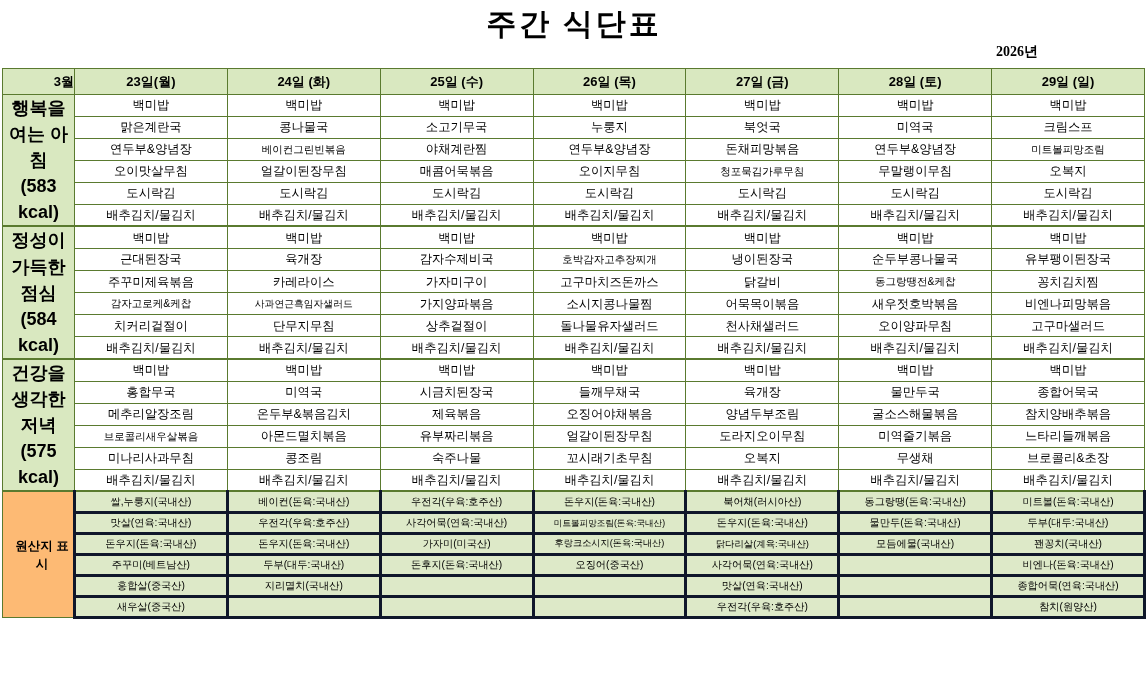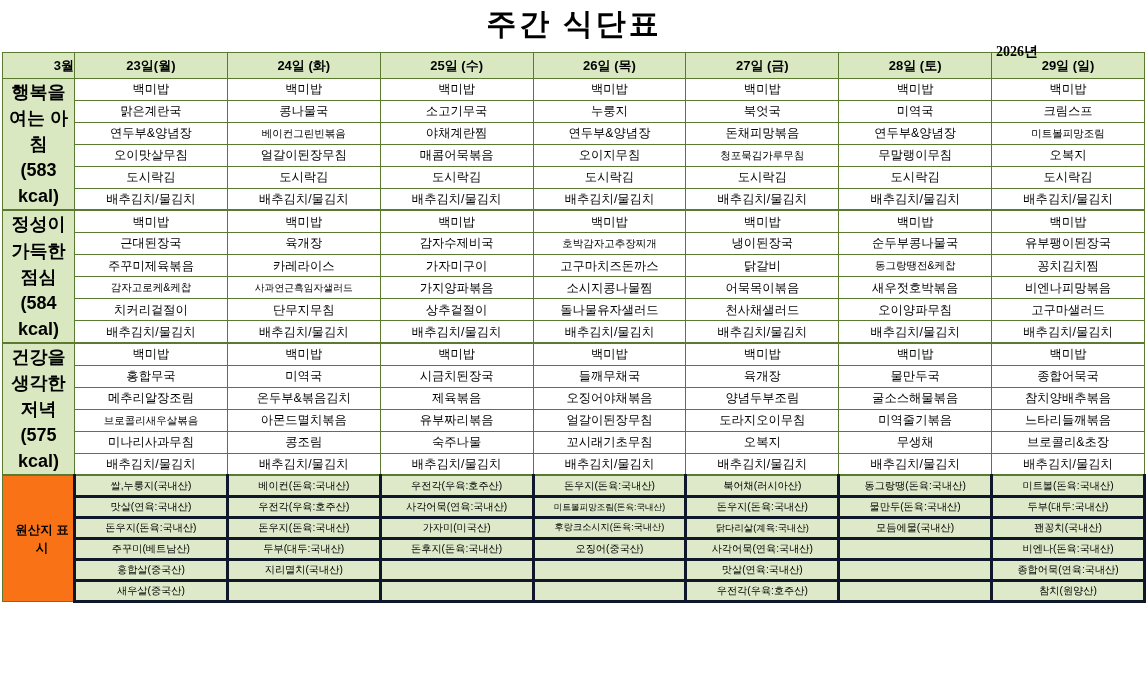--- a/index.html
+++ b/index.html
@@ -10,21 +10,21 @@
   }
   #page {
     width: 1148px;
     height: 697px;
     position: relative;
     overflow: hidden;
     background: #ffffff;
   }
   #header {
     position: relative;
-    height: 52px;
+    height: 68px;
   }
   #title {
     position: absolute;
     left: 0; right: 0; top: 4px;
     text-align: center;
     font-size: 30px;
     font-weight: bold;
     letter-spacing: 3px;
     color: #000;
     font-family: "Liberation Serif", serif;
@@ -83,21 +83,21 @@
   td.origin {
     background: #dde9c8;
     font-size: 10.2px;
     height: 21px;
     white-space: nowrap;
     overflow: hidden;
     border: 3px solid #0f172a;
   }
   td.origin.blank { background: #dde9c8; }
   td.origin-head {
-    background: #f97316;
+    background: #fdba74;
     font-weight: bold;
     font-size: 12.5px;
     line-height: 1.45;
     padding-left: 8px;
   }
   .sep-top td { border-top: 2px solid #5a7a2f; }
 </style>
 </head>
 <body>
 

